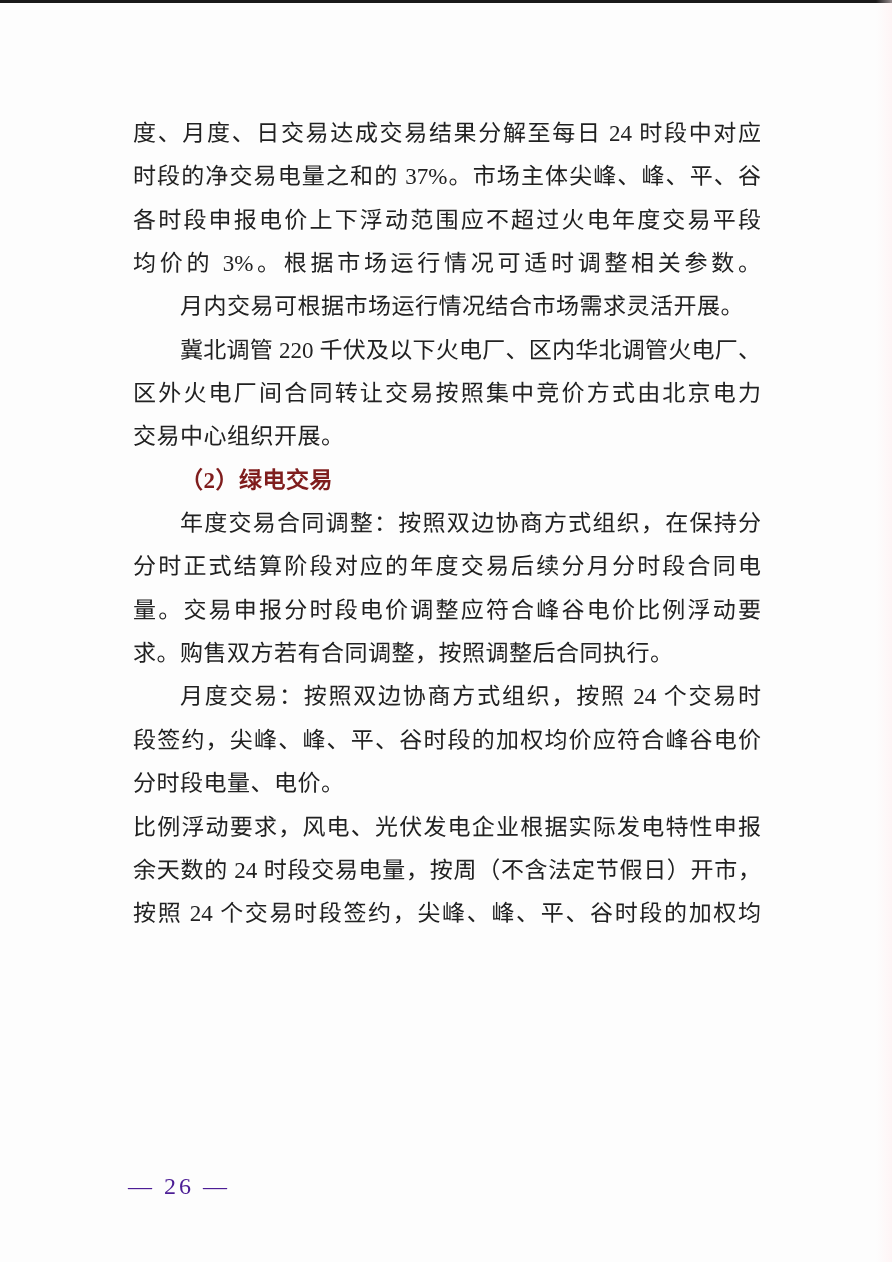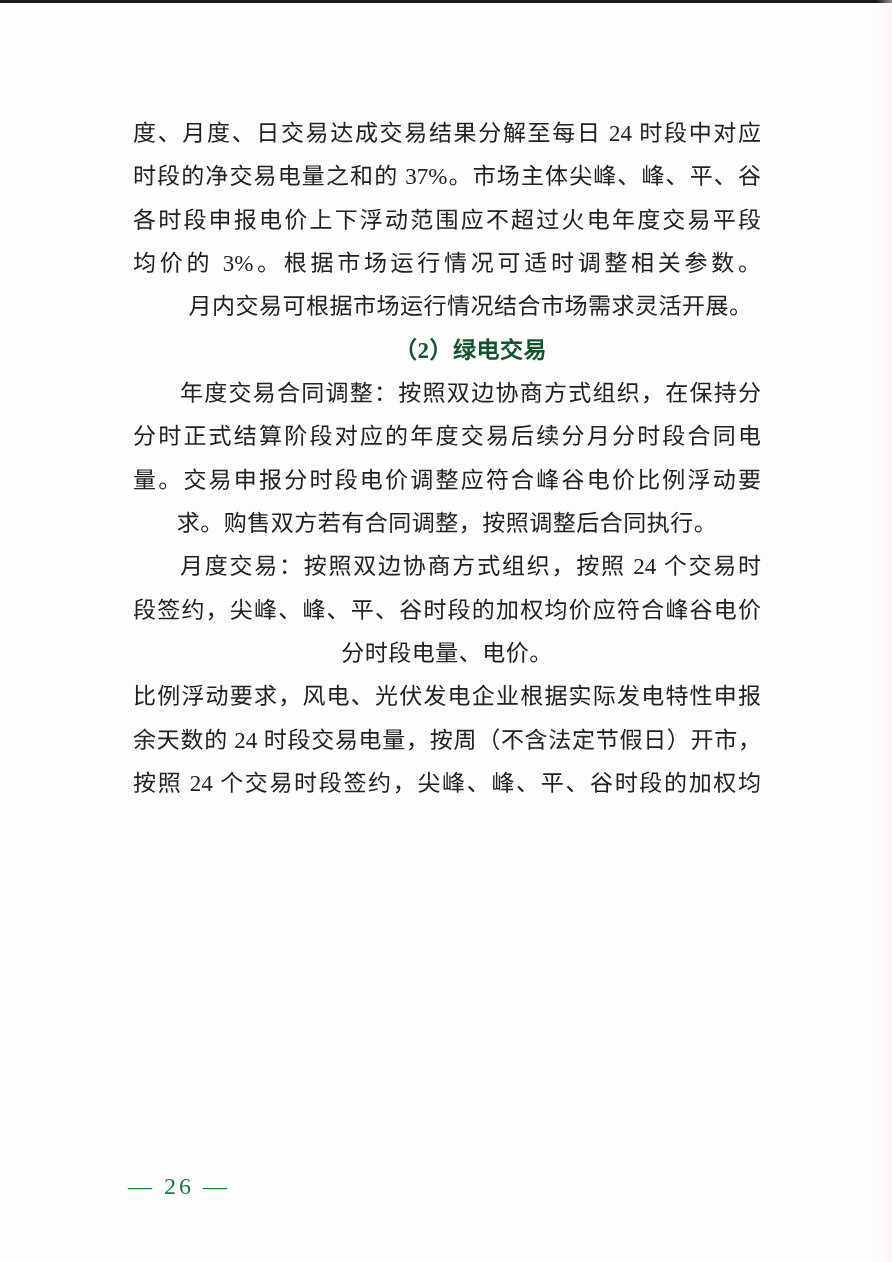--- a/index.html
+++ b/index.html
@@ -35,60 +35,65 @@
     top: 112px;
     width: 628px;
     color: #212121;
     font-size: 23px;
   }
   .para { margin: 0; padding: 0; }
   .line {
     height: 43.35px;
     line-height: 43.35px;
     white-space: normal;
-    text-align: center;
+    text-align: left;
     letter-spacing: 0.5px;
   }
   .line.stretch {
     text-align: justify;
     text-align-last: justify;
     letter-spacing: 0;
   }
   .line.indent {
     text-indent: 47px;
   }
   .para.heading .line {
     font-weight: 700;
-    color: #14532d;
+    color: #7f1d1d;
   }
   .page-footer {
     position: absolute;
     left: 128px;
     top: 1166px;
     height: 40px;
     line-height: 40px;
     font-size: 24px;
-    color: #15803d;
+    color: #4c1d95;
     letter-spacing: 3px;
   }
 </style>
 </head>
 <body>
 
 <div class="top-scan-bar"></div>
 
 <main class="text-block">
     <div class="para">
       <div class="line stretch">度、月度、日交易达成交易结果分解至每日 24 时段中对应</div>
       <div class="line stretch">时段的净交易电量之和的 37%。市场主体尖峰、峰、平、谷</div>
       <div class="line stretch">各时段申报电价上下浮动范围应不超过火电年度交易平段</div>
       <div class="line stretch">均价的 3%。根据市场运行情况可适时调整相关参数。</div>
     </div>
     <div class="para">
       <div class="line indent">月内交易可根据市场运行情况结合市场需求灵活开展。</div>
+    </div>
+    <div class="para">
+      <div class="line stretch indent">冀北调管 220 千伏及以下火电厂、区内华北调管火电厂、</div>
+      <div class="line stretch">区外火电厂间合同转让交易按照集中竞价方式由北京电力</div>
+      <div class="line">交易中心组织开展。</div>
     </div>
     <div class="para heading">
       <div class="line indent">（2）绿电交易</div>
     </div>
     <div class="para">
       <div class="line stretch indent">年度交易合同调整：按照双边协商方式组织，在保持分</div>
       <div class="line stretch">分时正式结算阶段对应的年度交易后续分月分时段合同电</div>
       <div class="line stretch">量。交易申报分时段电价调整应符合峰谷电价比例浮动要</div>
       <div class="line">求。购售双方若有合同调整，按照调整后合同执行。</div>
     </div>

